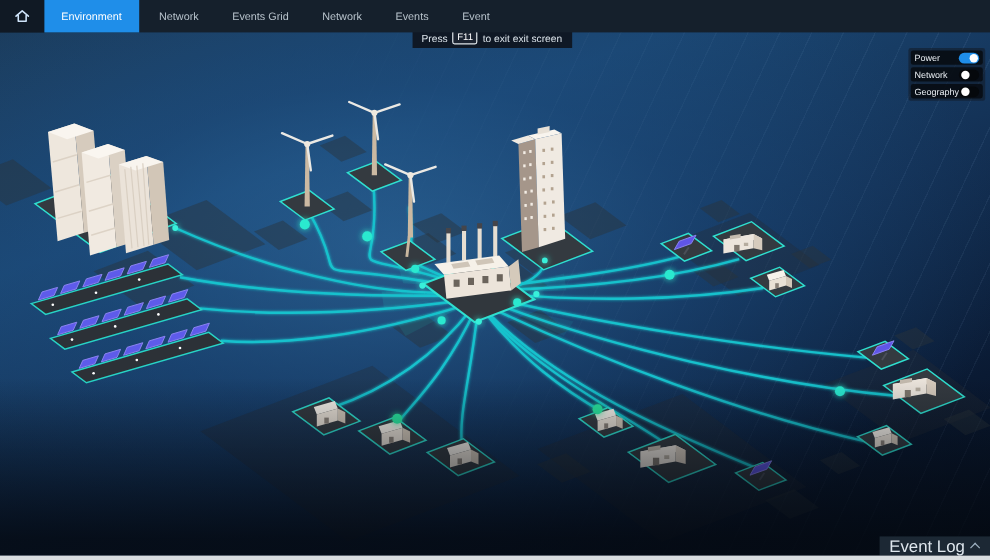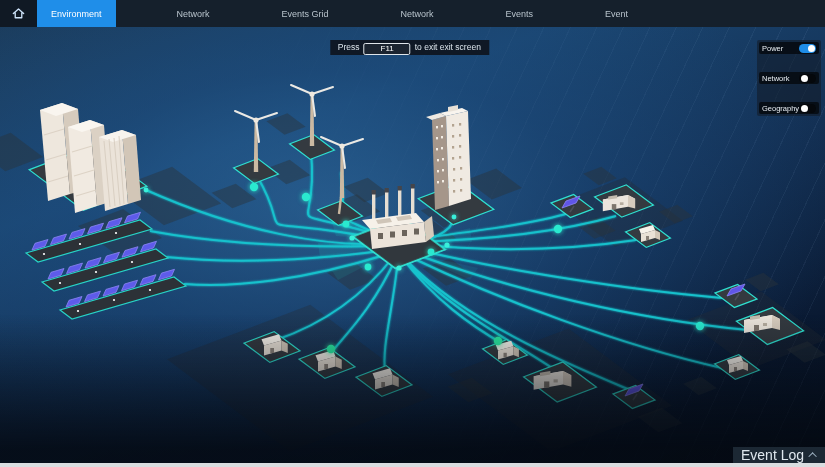--- a/index.html
+++ b/index.html
@@ -32,34 +32,34 @@
   .pline{fill:none;stroke:#17c4cf;stroke-width:2;opacity:.95;}
   .beam{fill:#1fe0ce;}
   .dot{fill:#29e9cf;}
   .dotg{fill:#2be8a0;}
   .node{fill:#39f0da;}
 
   
   .navbar{position:absolute;top:0;left:0;right:0;height:27px;background:var(--nav-bg);
     display:flex;align-items:stretch;z-index:20;}
   .home-btn{width:37px;background:#101924;display:flex;align-items:center;justify-content:center;cursor:pointer;}
-  .tabs{display:flex;align-items:stretch;gap:44px;}
+  .tabs{display:flex;align-items:stretch;}
   .tab{display:flex;align-items:center;padding:0 11px;margin:0 3px;font-size:9px;color:#b8c3cc;cursor:pointer;white-space:nowrap;}
   .tab.active{background:var(--accent);color:#fff;margin:0 3px 0 0;padding:0 14px;}
 
   
-  .toast{position:absolute;top:40px;left:50%;transform:translateX(-52%);z-index:15;
+  .toast{position:absolute;top:25px;left:50%;transform:translateX(-52%);z-index:15;
     background:rgba(14,21,30,0.92);color:#dde5ec;font-size:8.5px;line-height:15px;
-    padding:0 8px;display:flex;align-items:flex-end;white-space:nowrap;}
-  .keycap{display:inline-block;border:1px solid #dfe5ea;border-radius:2px;padding:0 16px;margin:0 4px;
+    padding:0 8px;display:flex;align-items:flex-start;white-space:nowrap;}
+  .keycap{display:inline-block;border:1px solid #dfe5ea;border-radius:2px;padding:0 3px;margin:0 4px;
     font-size:8px;line-height:10px;color:#fff;background:rgba(255,255,255,0.05);}
 
   
   .layers{position:absolute;top:40px;right:4px;z-index:15;background:rgba(18,26,36,0.55);
-    padding:2px;border-radius:2px;display:flex;flex-direction:column;gap:18px;width:64px;}
+    padding:2px;border-radius:2px;display:flex;flex-direction:column;gap:2px;width:64px;}
   .layer-row{display:flex;align-items:center;justify-content:space-between;height:12px;
     background:rgba(6,10,15,0.82);border-radius:2px;padding:0 3px;cursor:pointer;}
   .layer-label{font-size:7.5px;color:#e9eef3;}
   .switch{position:relative;width:17px;height:9px;border-radius:5px;background:#05080c;flex:0 0 auto;}
   .switch::after{content:'';position:absolute;top:1px;left:1.5px;width:7px;height:7px;border-radius:50%;background:#fff;}
   .switch.on{background:var(--accent);}
   .switch.on::after{left:8.5px;}
 
   
   .eventlog{position:absolute;right:0;bottom:4px;width:92px;height:16px;z-index:15;background:#1c2834;

